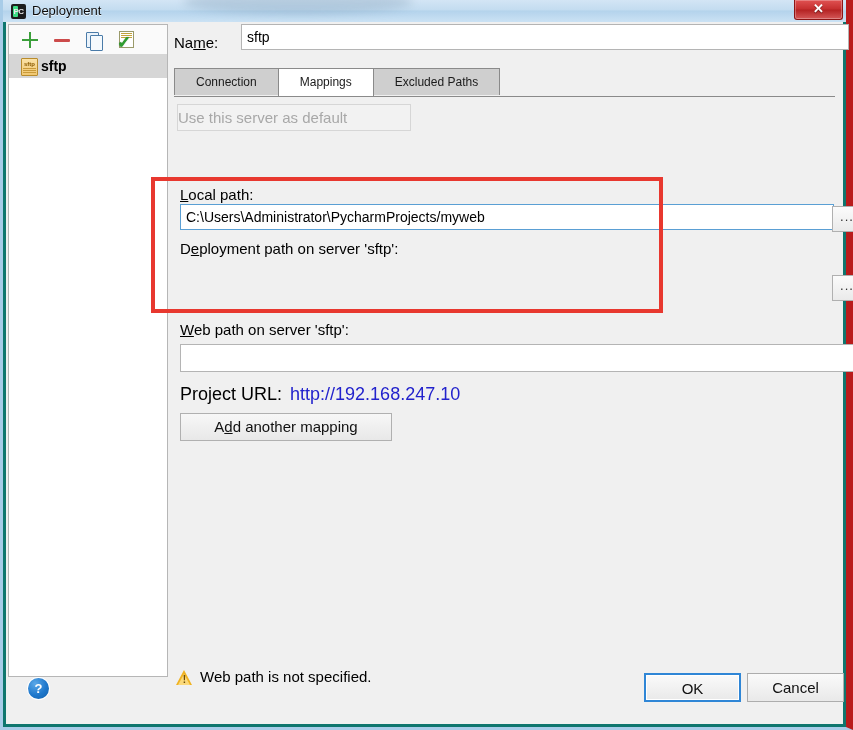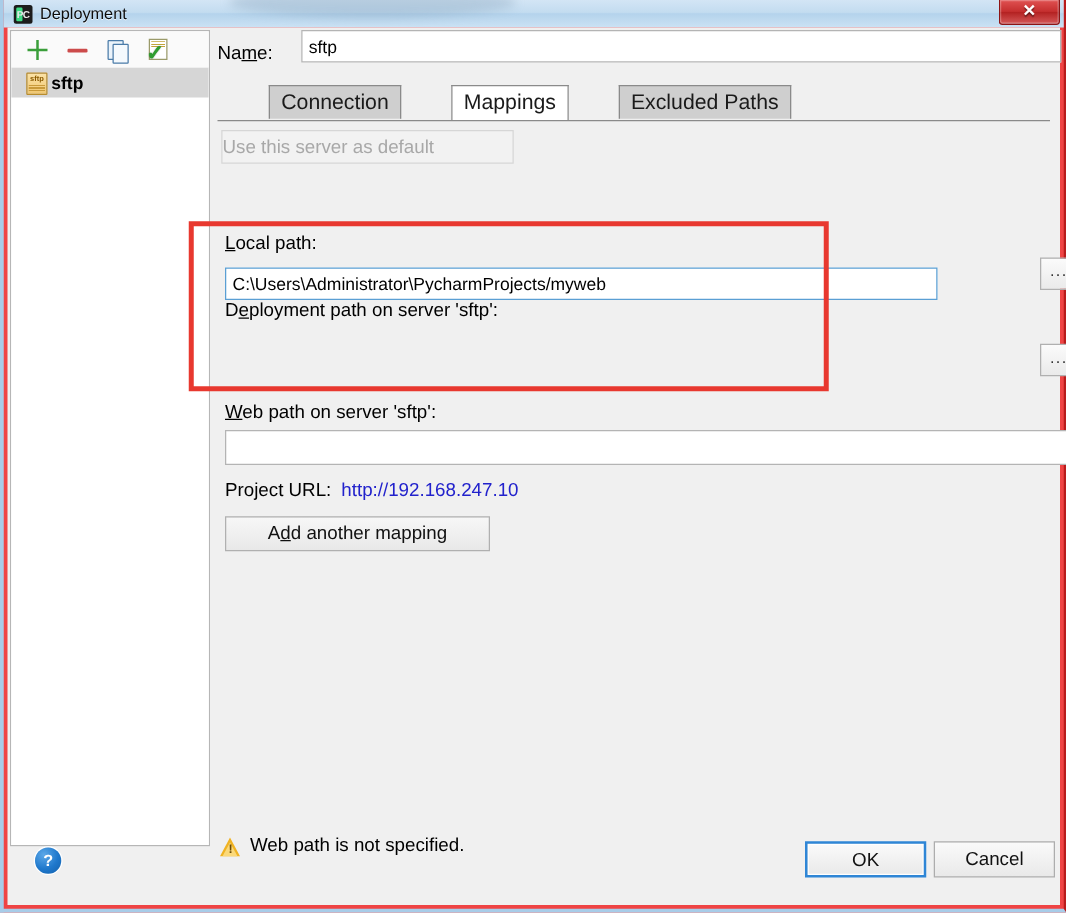--- a/index.html
+++ b/index.html
@@ -14,23 +14,23 @@
     color: #000;
     background: #f0f0f0;
     overflow: hidden;
     -webkit-font-smoothing: antialiased;
   }
 
   
   #window {
     position: absolute;
     inset: 0;
-    background: #ef4444;
+    background: #0f766e;
     border-left: 3px solid #a8cce8;
-    border-right: 2px solid #b91c1c;
+    border-right: 7px solid #b91c1c;
     border-bottom: 3px solid #a8cce8;
     box-sizing: border-box;
   }
 
   
   #titlebar {
     position: absolute;
     left: 0; right: 0; top: 0;
     height: 22px;
     background: linear-gradient(180deg, #d3e5f5 0%, #c3dcf0 45%, #b4d3ec 50%, #cbe2f4 100%);
@@ -271,30 +271,29 @@
     left: 4px; top: 44px;
     right: 8px;
     height: 28px;
     border-bottom: 1px solid #8a8a8a;
   }
   .tab {
     position: relative;
     float: left;
     height: 27px;
     line-height: 26px;
-    padding: 0 9px;
-    font-size: 17px;
+    padding: 0 21px;
+    font-size: 12px;
     background: #cfcfcf;
     border: 1px solid #8a8a8a;
     border-bottom: none;
     box-sizing: border-box;
     cursor: pointer;
     color: #1a1a1a;
     margin-right: -1px;
-    margin-left: 41px;
   }
   .tab.selected {
     background: #ffffff;
     height: 28px;
     z-index: 5;
     font-weight: normal;
   }
 
   
   #mappings-pane {
@@ -317,21 +316,21 @@
     cursor: default;
   }
 
   .grp-label {
     position: absolute;
     font-size: 15px;
     color: #000;
   }
 
   #local-path-label     { left: 6px; top: 90px; }
-  #local-path-input     { position:absolute; left: 6px; top: 118px; width: 570px; height: 26px; }
+  #local-path-input     { position:absolute; left: 6px; top: 108px; width: 654px; height: 26px; }
   #local-path-browse    { position:absolute; left: 658px; top: 110px; }
 
   #deploy-path-label    { left: 6px; top: 144px; }
   #deploy-path-input    { position:absolute; left: 6px; top: 179px; width: 646px; height: 26px; }
   #deploy-path-browse   { position:absolute; left: 658px; top: 179px; }
 
   #web-path-label       { left: 6px; top: 225px; }
   #web-path-input       { position:absolute; left: 6px; top: 248px; width: 676px; height: 28px; }
 
   .browse-button {
@@ -343,21 +342,21 @@
     font-size: 13px;
     color: #303030;
     text-align: center;
     line-height: 20px;
     letter-spacing: 1px;
   }
 
   #project-url-row {
     position: absolute;
     left: 6px; top: 288px;
-    font-size: 15px;
+    font-size: 18px;
     white-space: nowrap;
   }
   #project-url-link {
     color: #2222cc;
     margin-left: 8px;
   }
 
   #add-mapping-button {
     position: absolute;
     left: 6px; top: 317px;

